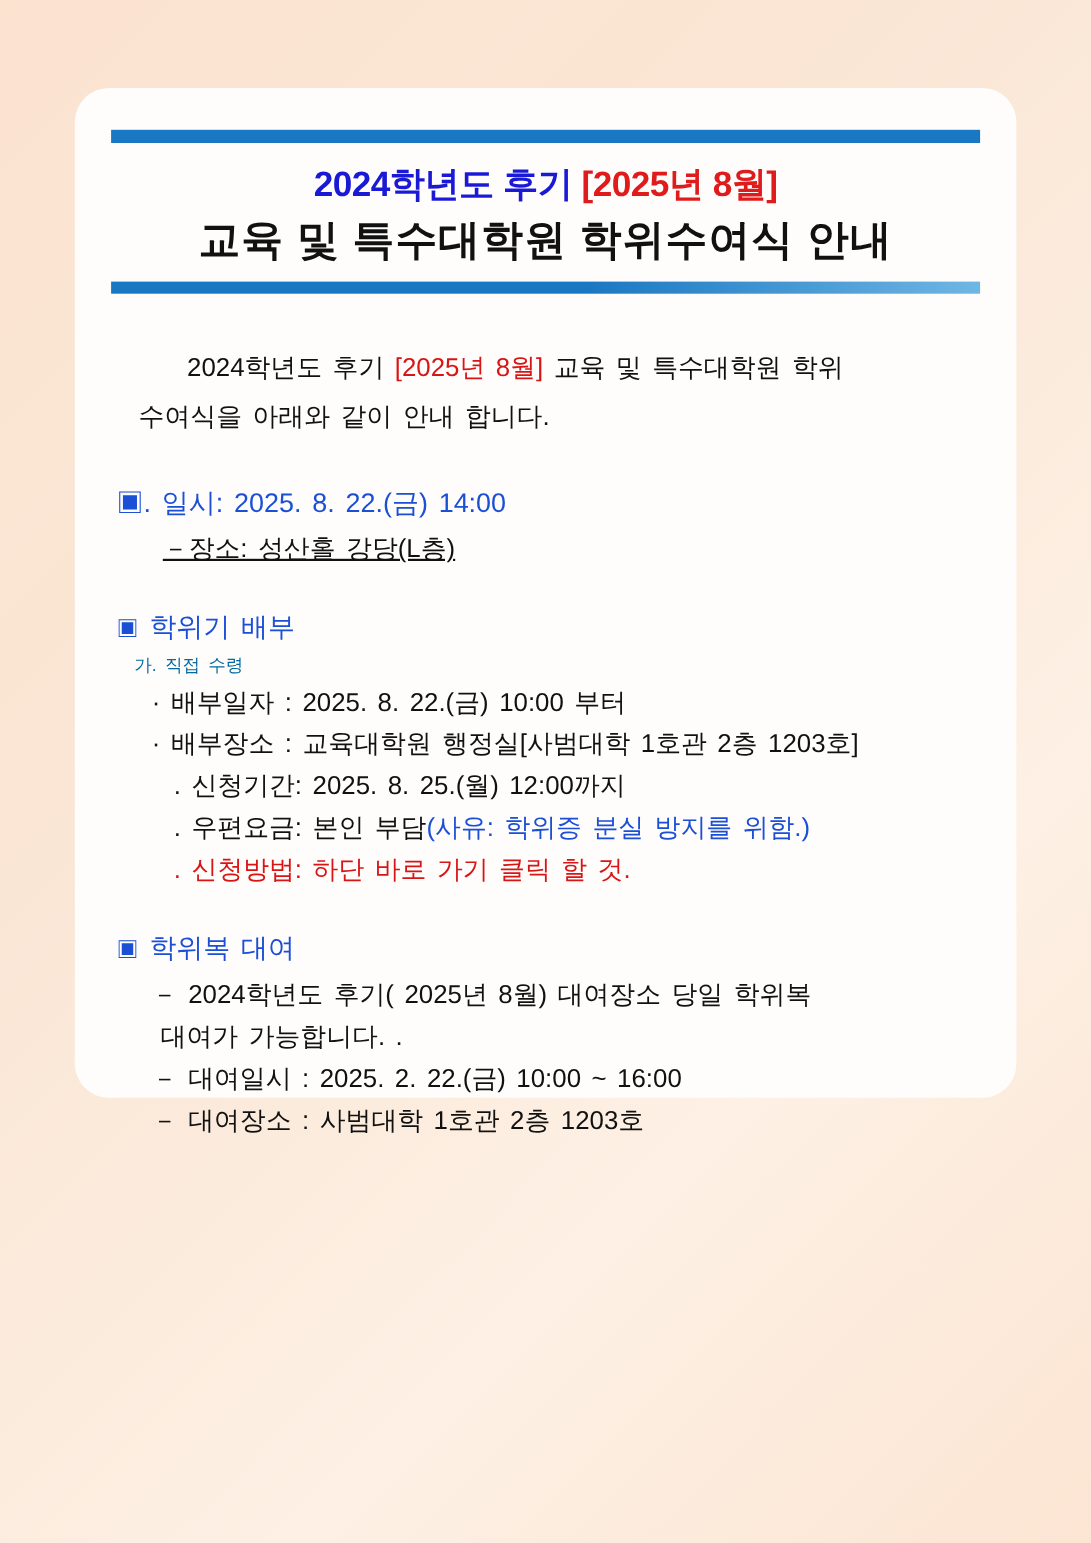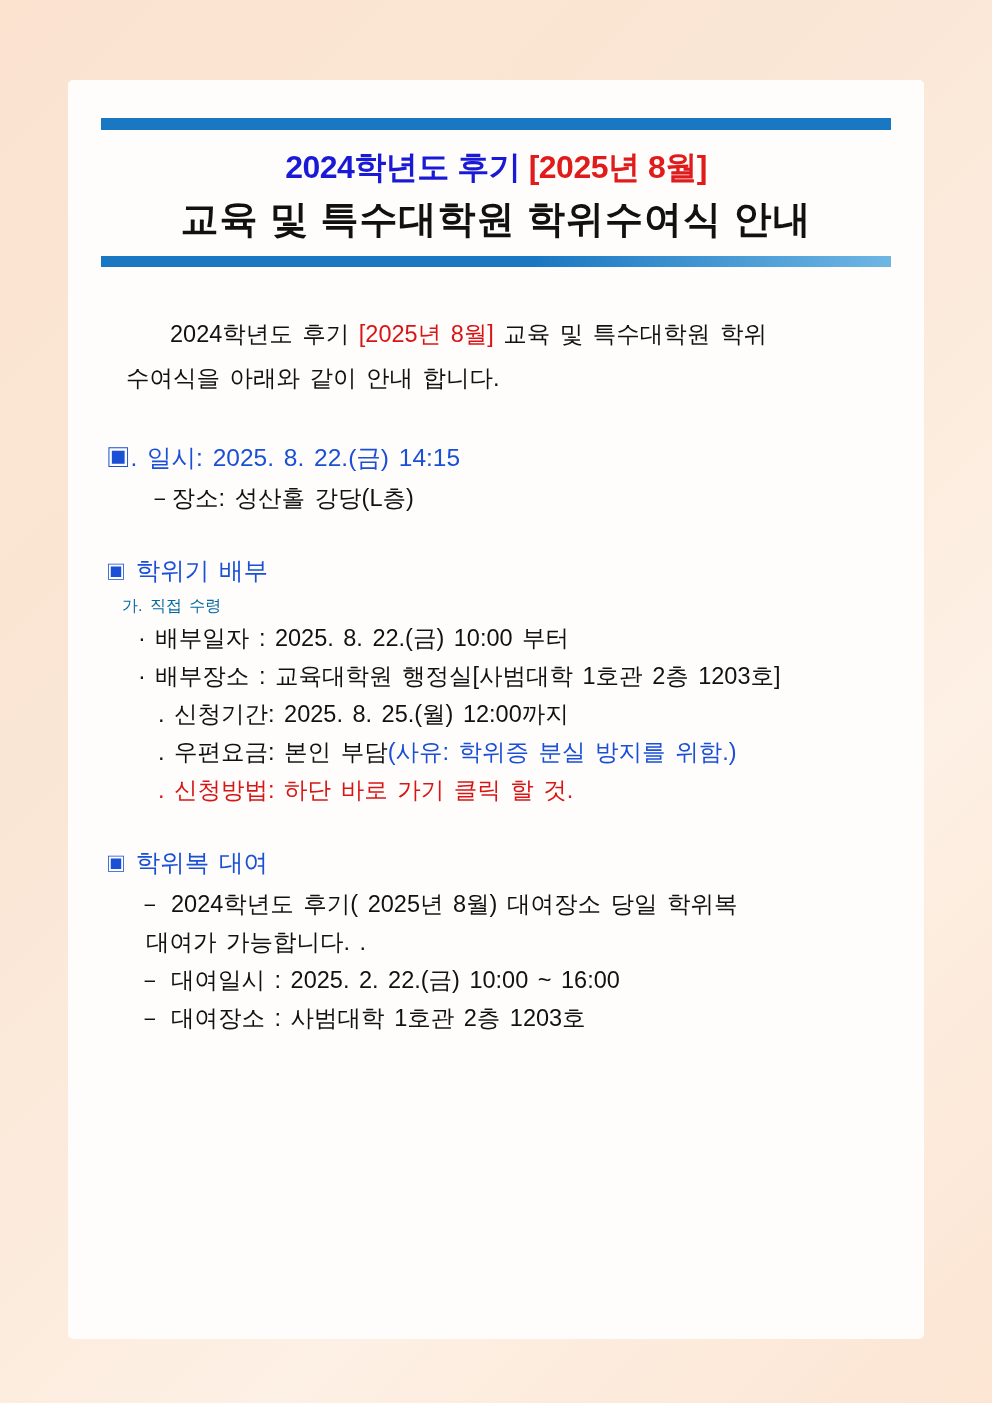--- a/index.html
+++ b/index.html
@@ -11,23 +11,23 @@
     height: 1403px;
     background: linear-gradient(135deg, #fbe3d0 0%, #fae6d5 35%, #fdf0e4 70%, #fce5d3 100%);
     font-family: "Liberation Sans", sans-serif;
     overflow: hidden;
   }
   .page {
     position: absolute;
     left: 68px;
     top: 80px;
     width: 856px;
-    height: 1259px;
+    height: 918px;
     background: #fffdfb;
-    border-radius: 5px;
+    border-radius: 31px;
     box-shadow: 0 0 0 0 rgba(0,0,0,0);
   }
   .inner {
     position: absolute;
     left: 30px;
     top: 38px;
     right: 30px;
   }
   .rule-top {
     height: 12px;
@@ -87,21 +87,21 @@
     color: #0369a1;
     font-size: 16px;
     padding-left: 16px;
     word-spacing: 3px;
   }
   .line {
     color: #111111;
     font-size: 23.5px;
     word-spacing: 3px;
   }
-  .i1 { padding-left: 42px; }
+  .i1 { padding-left: 42px; text-decoration: underline; }
   .i2 { padding-left: 32px; }
   .i3 { padding-left: 52px; }
   .i4 { padding-left: 40px; }
   .red { color: #d81515; }
   .blue { color: #1a4fd6; }
 </style>
 </head>
 <body>
 
 <div class="page">
@@ -120,21 +120,21 @@
 
     <div class="body">
 
       <div class="para">
         <span class="indent"></span><span>2024학년도 후기 </span><span class="red">[2025년 8월]</span><span> 교육 및 특수대학원 학위</span>
       </div>
       <div class="para">수여식을 아래와 같이 안내 합니다.</div>
 
       <div class="gap-md"></div>
 
-      <div class="heading">▣. 일시: 2025. 8. 22.(금) 14:15</div>
+      <div class="heading">▣. 일시: 2025. 8. 22.(금) 14:00</div>
       <div class="line i1">－장소:  성산홀 강당(L층)</div>
 
       <div class="gap-md"></div>
 
       <div class="heading">
         <span class="mark">▣</span>
         <span>학위기 배부</span>
       </div>
       <div class="sub-red">가. 직접 수령</div>
       <div class="line i2">· 배부일자 : 2025. 8. 22.(금) 10:00 부터</div>

